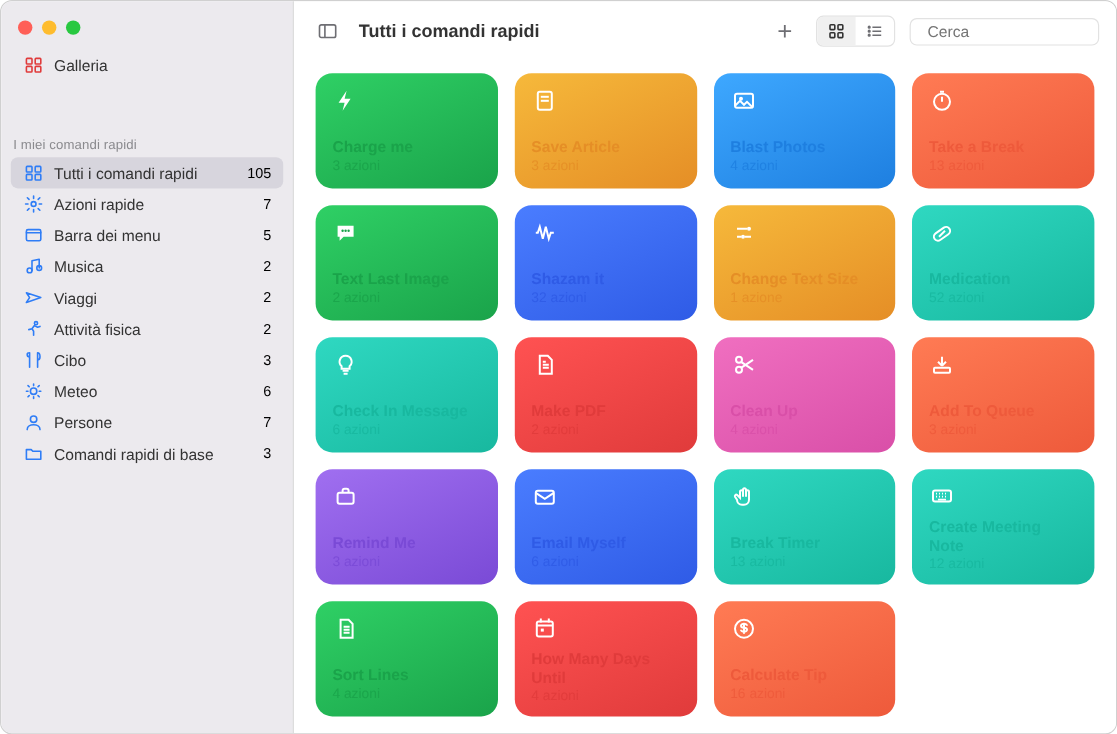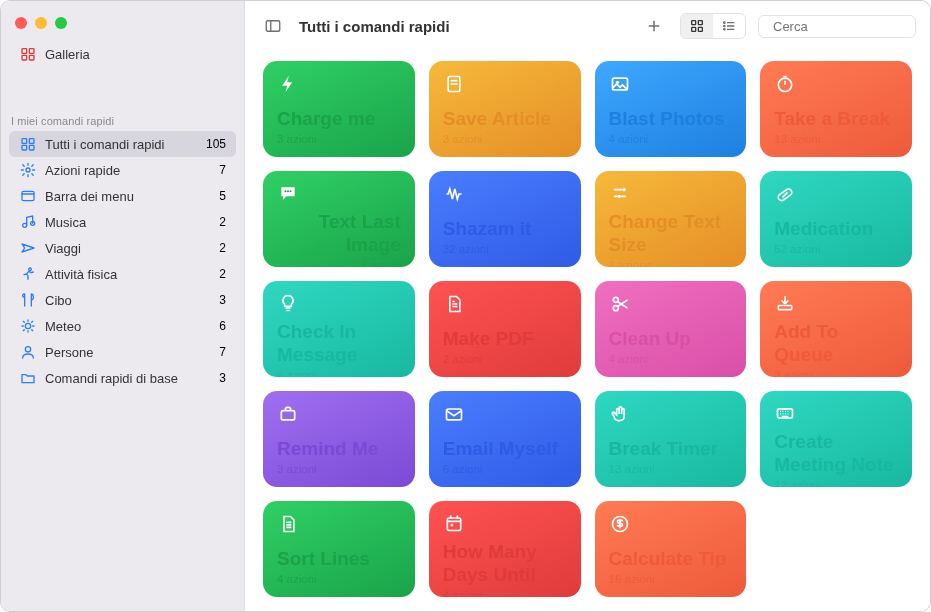--- a/index.html
+++ b/index.html
@@ -141,21 +141,21 @@
     position:relative;
     overflow:hidden;
   }
   .card .card-icon {
     width:22px;height:22px;
     margin-bottom: 8px;
     display:flex;align-items:center;justify-content:center;
   }
   .card .card-icon svg { width:20px;height:20px; }
   .card-title {
-    font-size: 19px;
+    font-size: 13px;
     font-weight:600;
     line-height:1.2;
     margin-top:auto;
   }
   .card-sub {
     font-size:11.5px;
     opacity:0.85;
     margin-top:2px;
   }
 </style>
@@ -368,21 +368,21 @@
           <div class="card" style="background: linear-gradient(155deg, rgb(255, 123, 84) 0%, rgb(238, 90, 59) 100%); color: rgb(238, 90, 59);">
             <div class="card-icon">
               <svg viewBox="0 0 24 24">
                 <circle cx="12" cy="13" r="8" fill="none" stroke="#fff" stroke-width="2"></circle>
                 <path d="M12 13V8M10 3h4" stroke="#fff" stroke-width="2"></path>
               </svg>
             </div>
   <div class="card-title">Take a Break</div>
   <div class="card-sub">13 azioni</div>
           </div>
-          <div class="card" style="background: linear-gradient(155deg, rgb(47, 208, 101) 0%, rgb(26, 163, 74) 100%); color: rgb(26, 163, 74); text-align: right;">
+          <div class="card" style="background: linear-gradient(155deg, rgb(47, 208, 101) 0%, rgb(26, 163, 74) 100%); color: rgb(26, 163, 74);">
             <div class="card-icon">
               <svg viewBox="0 0 24 24">
                 <path d="M4 5h16v11H10l-4 4v-4H4z" fill="#fff"></path>
                 <circle cx="9" cy="10" r="1.2" fill="currentColor"></circle>
                 <circle cx="12" cy="10" r="1.2" fill="currentColor"></circle>
                 <circle cx="15" cy="10" r="1.2" fill="currentColor"></circle>
               </svg>
             </div>
   <div class="card-title">Text Last Image</div>
   <div class="card-sub">2 azioni</div>

